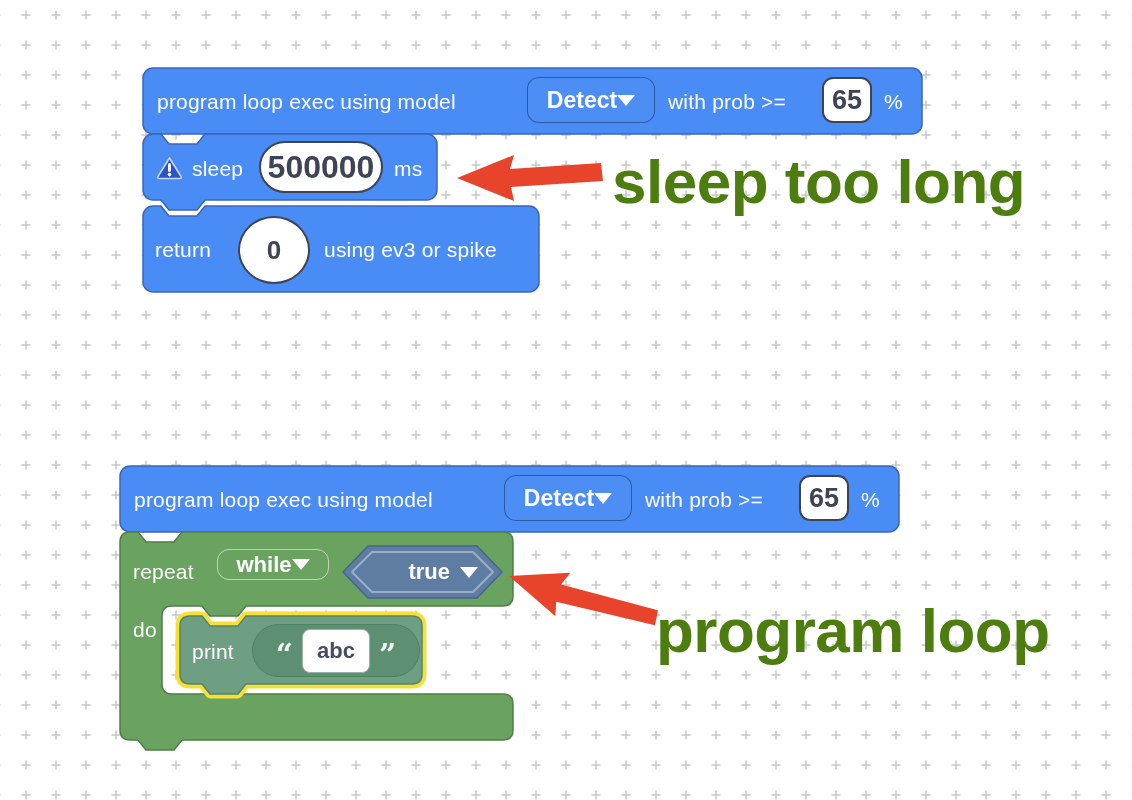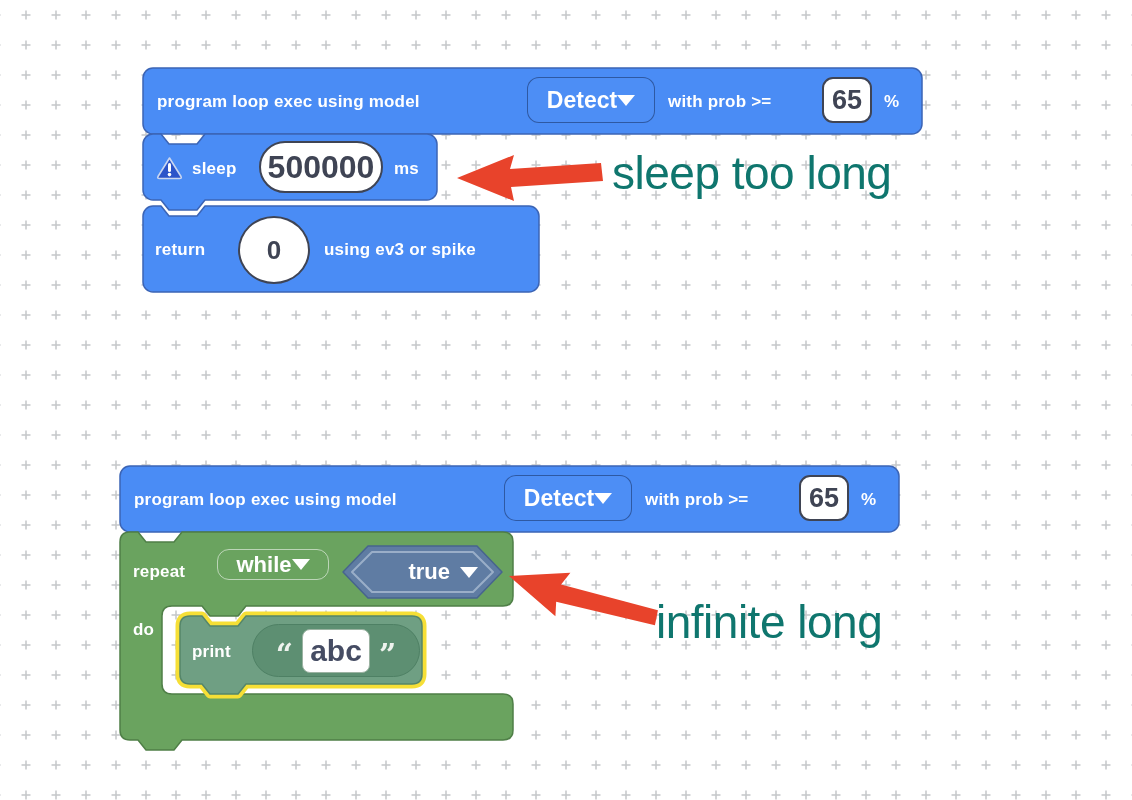--- a/index.html
+++ b/index.html
@@ -3,21 +3,21 @@
 <meta charset="utf-8">
 <style>
   html,body{margin:0;padding:0;background:#fff;}
   #canvas{
     position:relative;width:1132px;height:800px;overflow:hidden;
     font-family:"Liberation Sans", sans-serif;background:#fff;
   }
   #shape-layer{position:absolute;left:0;top:0;}
   .abs{position:absolute;}
   .lbl{
-    position:absolute;color:#fff;font-weight:700;font-size:17px;line-height:25px;
+    position:absolute;color:#fff;font-weight:400;font-size:21px;line-height:25px;
     white-space:nowrap;letter-spacing:.2px;
   }
   .dd{
     position:absolute;display:flex;align-items:center;justify-content:center;gap:0;
     border-radius:12px;box-sizing:border-box;cursor:pointer;
   }
   .dd.blue{border:1.5px solid rgba(21,45,94,.55);background:rgba(255,255,255,.02);}
   .dd.green{border:1.5px solid rgba(255,255,255,.55);}
   .dd .dd-text{color:#fff;font-weight:700;font-size:23px;white-space:nowrap;}
   .dd.small .dd-text{font-size:22px;}
@@ -42,24 +42,24 @@
     box-sizing:border-box;display:flex;align-items:center;justify-content:center;gap:9px;
     padding:0 13px;
   }
   .qt{
     color:#eef3ee;font-family:"DejaVu Serif", serif;font-weight:700;font-size:30px;
     line-height:20px;position:relative;top:4px;
   }
   .str-input{
     background:#fff;border:1px solid #9bb3a2;border-radius:8px;width:66px;height:42px;
     display:flex;align-items:center;justify-content:center;
-    color:#454c63;font-weight:700;font-size:30px;cursor:text;
+    color:#454c63;font-weight:700;font-size:22px;cursor:text;
   }
   .note{
-    position:absolute;color:#0f766e;font-size:46px;font-weight:400;letter-spacing:-.5px;
+    position:absolute;color:#4d7c0f;font-size:62px;font-weight:700;letter-spacing:-.5px;
     white-space:nowrap;line-height:1.1;
   }
 </style>
 </head>
 <body>
 
 <div id="canvas">
 
   <svg id="shape-layer" width="1132" height="800" viewBox="0 0 1132 800">
     <defs>
@@ -149,15 +149,15 @@
   <div class="lbl" style="left:133px;top:617px">do</div>
 
   <div class="lbl" style="left:192px;top:639px">print</div>
 
   <div class="print-pill" style="left:252px;top:624px;width:168px;height:53px">
     <span class="qt">“</span>
     <span class="str-input">abc</span>
     <span class="qt">”</span>
   </div>
 
-  <div class="note" style="left:656px;top:597px">infinite long</div>
+  <div class="note" style="left:656px;top:597px">program loop</div>
 
 </div>
 
 </body></html>

